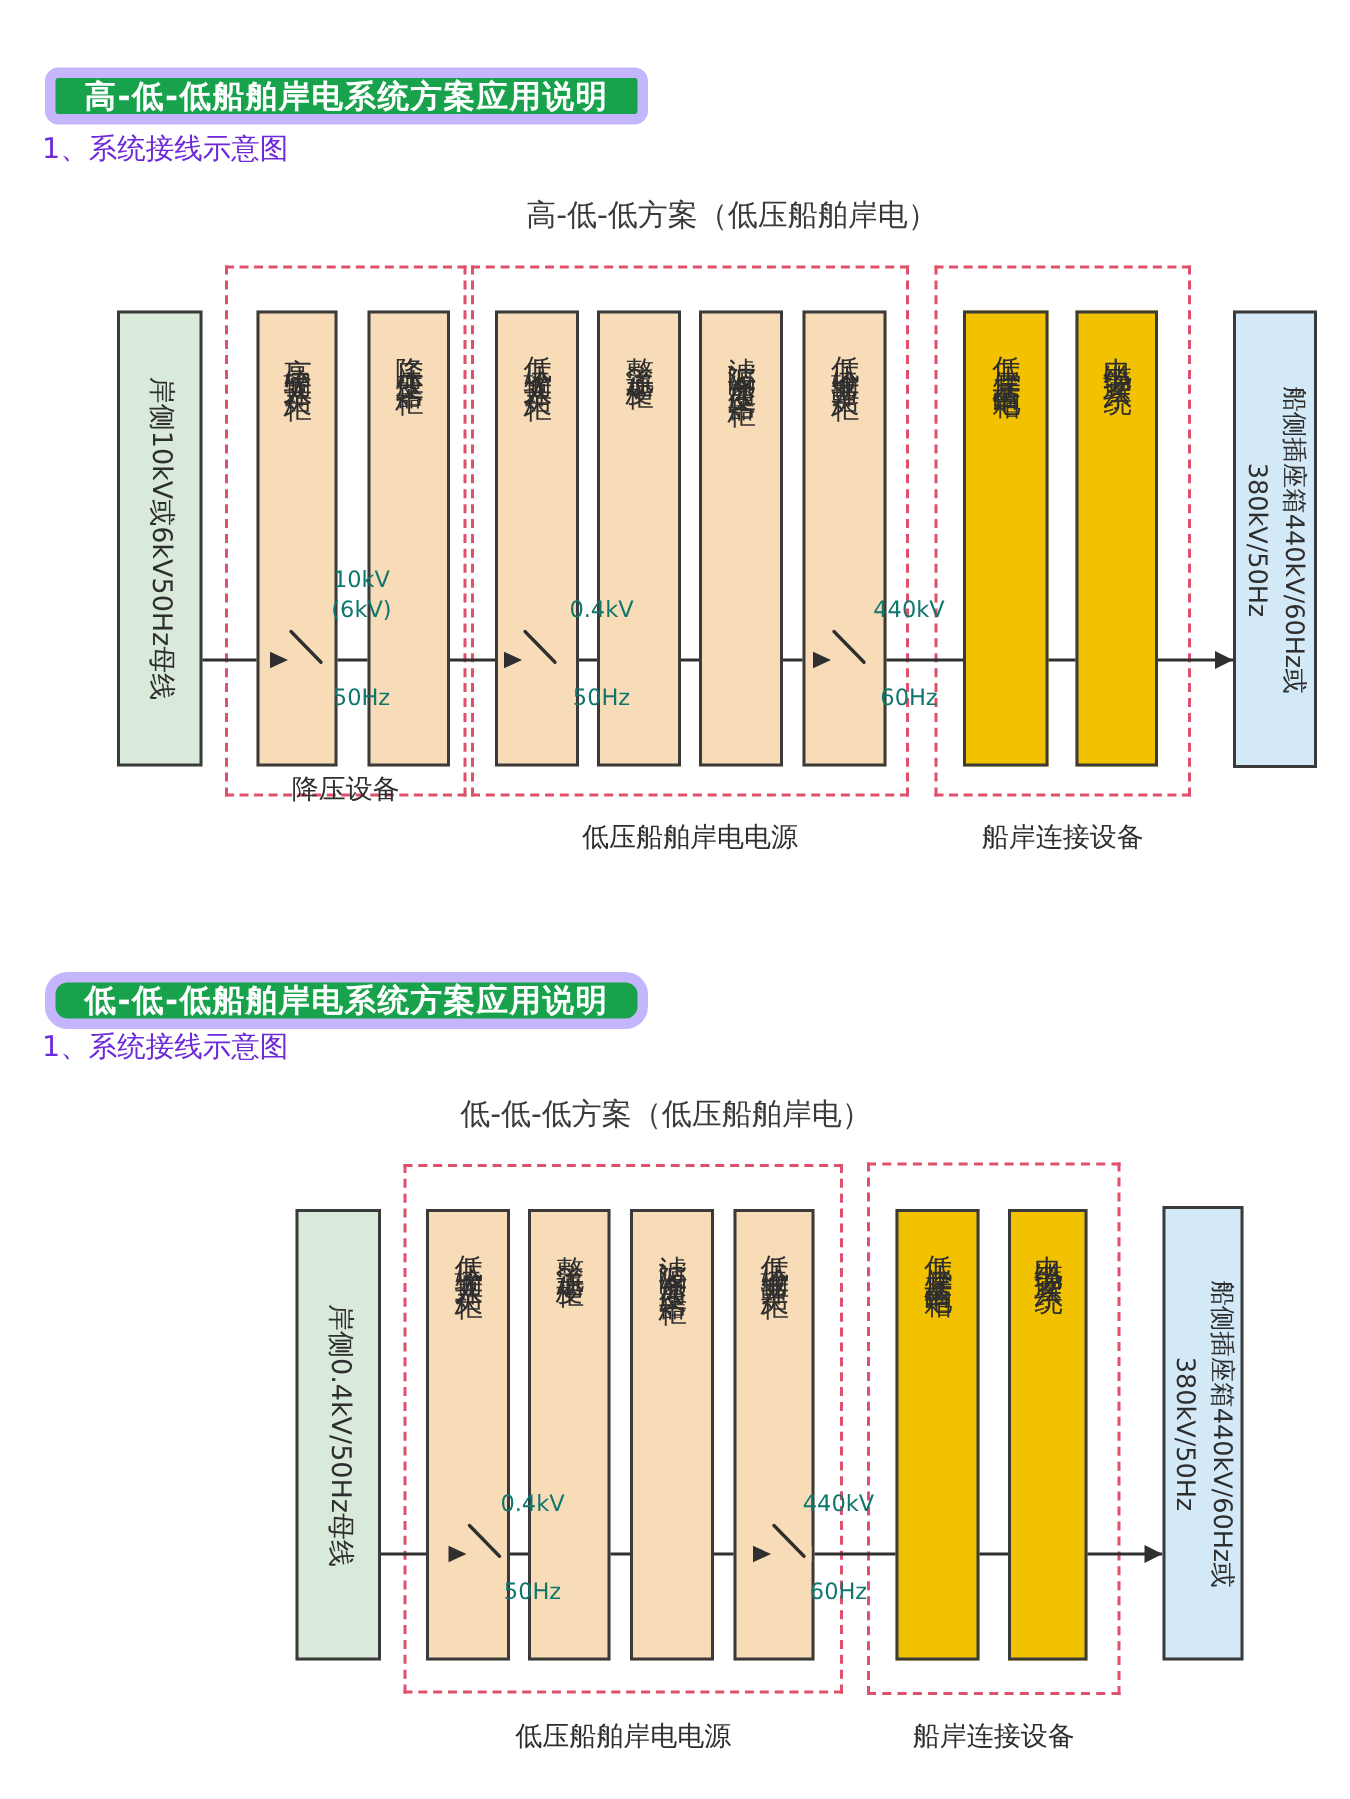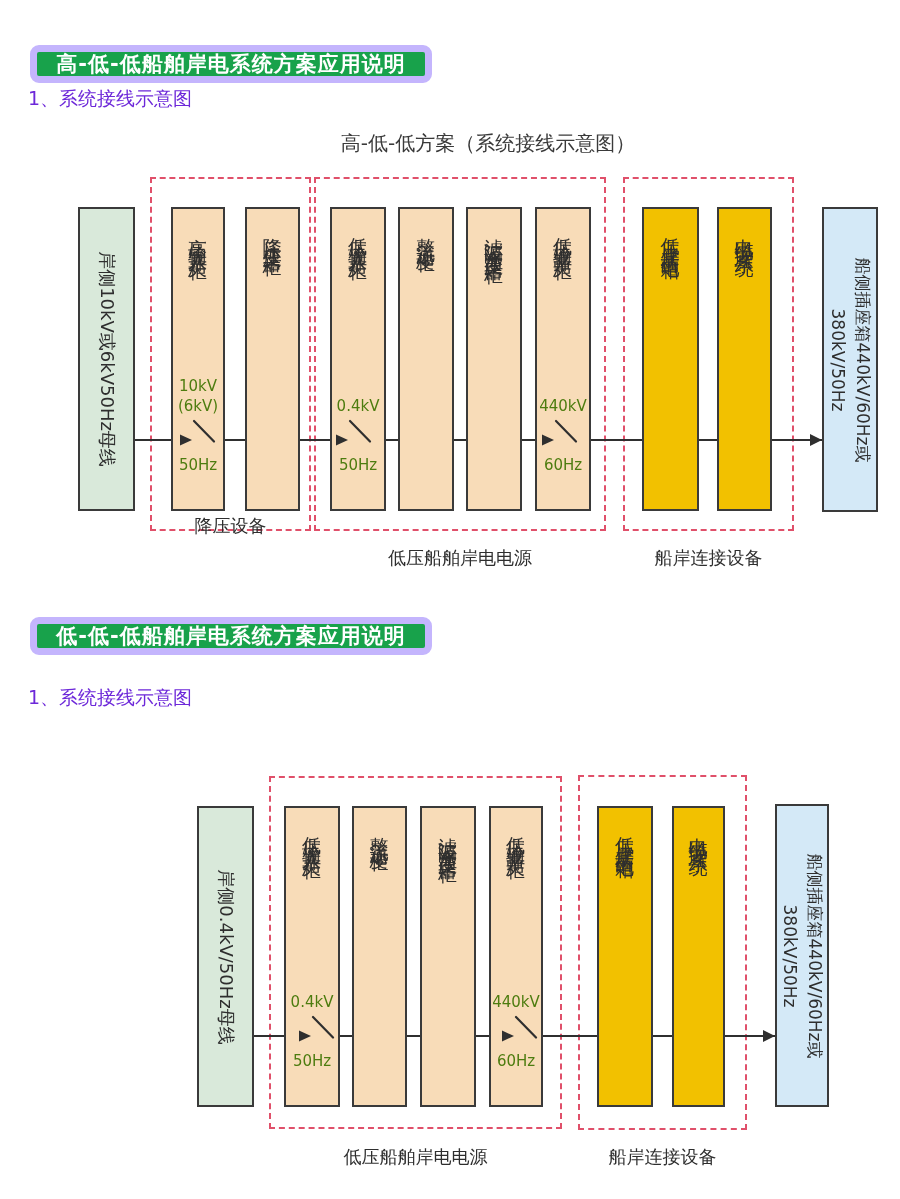--- a/index.html
+++ b/index.html
@@ -17,37 +17,37 @@
   .conn{background:#f2c100;}
   .ship{background:#d4e9f7;}
   .vtext{position:absolute;top:14px;left:50%;transform:translateX(-50%);
          writing-mode:vertical-rl;text-orientation:upright;letter-spacing:4px;
          font-size:19px;line-height:1;color:#2e2e2e;font-weight:500;white-space:nowrap;}
   .rot{position:absolute;left:50%;top:50%;transform:translate(-50%,-50%) rotate(90deg);
        white-space:nowrap;font-size:18px;color:#2e2e2e;font-weight:500;text-align:center;
        line-height:1.45;}
   .dash{position:absolute;border:2px dashed #e0506a;box-sizing:border-box;}
   .glabel{position:absolute;text-align:center;font-size:18px;color:#2e2e2e;font-weight:500;}
-  .num{position:absolute;text-align:center;font-size:15px;color:#4d7c0f;font-weight:500;
-       line-height:20px;white-space:nowrap;}
+  .num{position:absolute;text-align:center;font-size:15px;color:#0f766e;font-weight:500;
+       line-height:20px;white-space:nowrap;margin-left:43px;}
   .hline{position:absolute;height:2px;background:#2f2f2f;}
   .arrow-end{position:absolute;width:0;height:0;border-top:6px solid transparent;
              border-bottom:6px solid transparent;border-left:12px solid #2f2f2f;}
   svg.sw{position:absolute;overflow:visible;}
 </style>
 </head>
 <body>
 
 <div id="canvas">
 
   <div class="badge">
     <span>高-低-低船舶岸电系统方案应用说明</span>
   </div>
   <div class="subhead" style="top:86px;">1、系统接线示意图</div>
-  <div class="dtitle" style="left:88px;top:130px;">高-低-低方案（系统接线示意图）</div>
+  <div class="dtitle" style="left:88px;top:130px;">高-低-低方案（低压船舶岸电）</div>
 
   <div class="box shore" style="left:78px;top:207px;width:57px;height:304px;">
     <div class="rot">岸侧10kV或6kV50Hz母线</div>
   </div>
 
   <div class="dash" style="left:150px;top:177px;width:161px;height:354px;"></div>
   <div class="dash" style="left:314px;top:177px;width:292px;height:354px;"></div>
   <div class="dash" style="left:623px;top:177px;width:171px;height:354px;"></div>
 
   <div class="hline" style="left:135px;top:439px;width:687px;"></div>
@@ -108,24 +108,25 @@
   <div class="num" style="left:171px;top:455px;width:54px;">50Hz</div>
   <div class="num" style="left:330px;top:396px;width:56px;">0.4kV</div>
   <div class="num" style="left:330px;top:455px;width:56px;">50Hz</div>
   <div class="num" style="left:535px;top:396px;width:56px;">440kV</div>
   <div class="num" style="left:535px;top:455px;width:56px;">60Hz</div>
 
   <div class="glabel" style="left:150px;top:514px;width:161px;">降压设备</div>
   <div class="glabel" style="left:314px;top:546px;width:292px;">低压船舶岸电电源</div>
   <div class="glabel" style="left:623px;top:546px;width:171px;">船岸连接设备</div>
 
-  <div class="badge" style="top:585px;">
+  <div class="badge" style="top:616px;border-radius:15px;">
     <span>低-低-低船舶岸电系统方案应用说明</span>
   </div>
   <div class="subhead" style="top:685px;">1、系统接线示意图</div>
+  <div class="dtitle" style="left:44px;top:729px;">低-低-低方案（低压船舶岸电）</div>
 
   <div class="box shore" style="left:197px;top:806px;width:57px;height:301px;">
     <div class="rot">岸侧0.4kV/50Hz母线</div>
   </div>
 
   <div class="dash" style="left:269px;top:776px;width:293px;height:353px;"></div>
   <div class="dash" style="left:578px;top:775px;width:169px;height:355px;"></div>
 
   <div class="hline" style="left:254px;top:1035px;width:521px;"></div>
 

